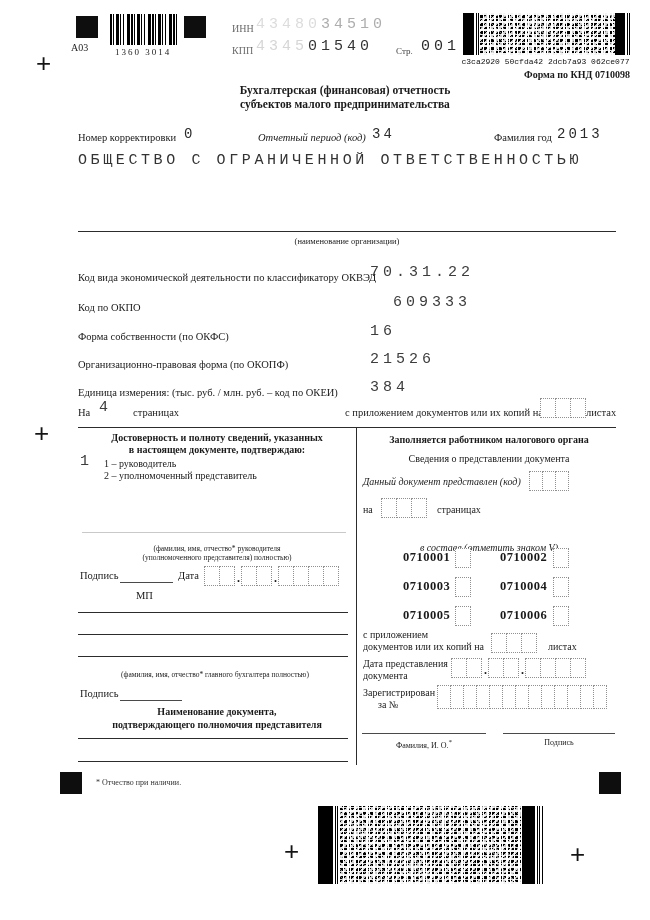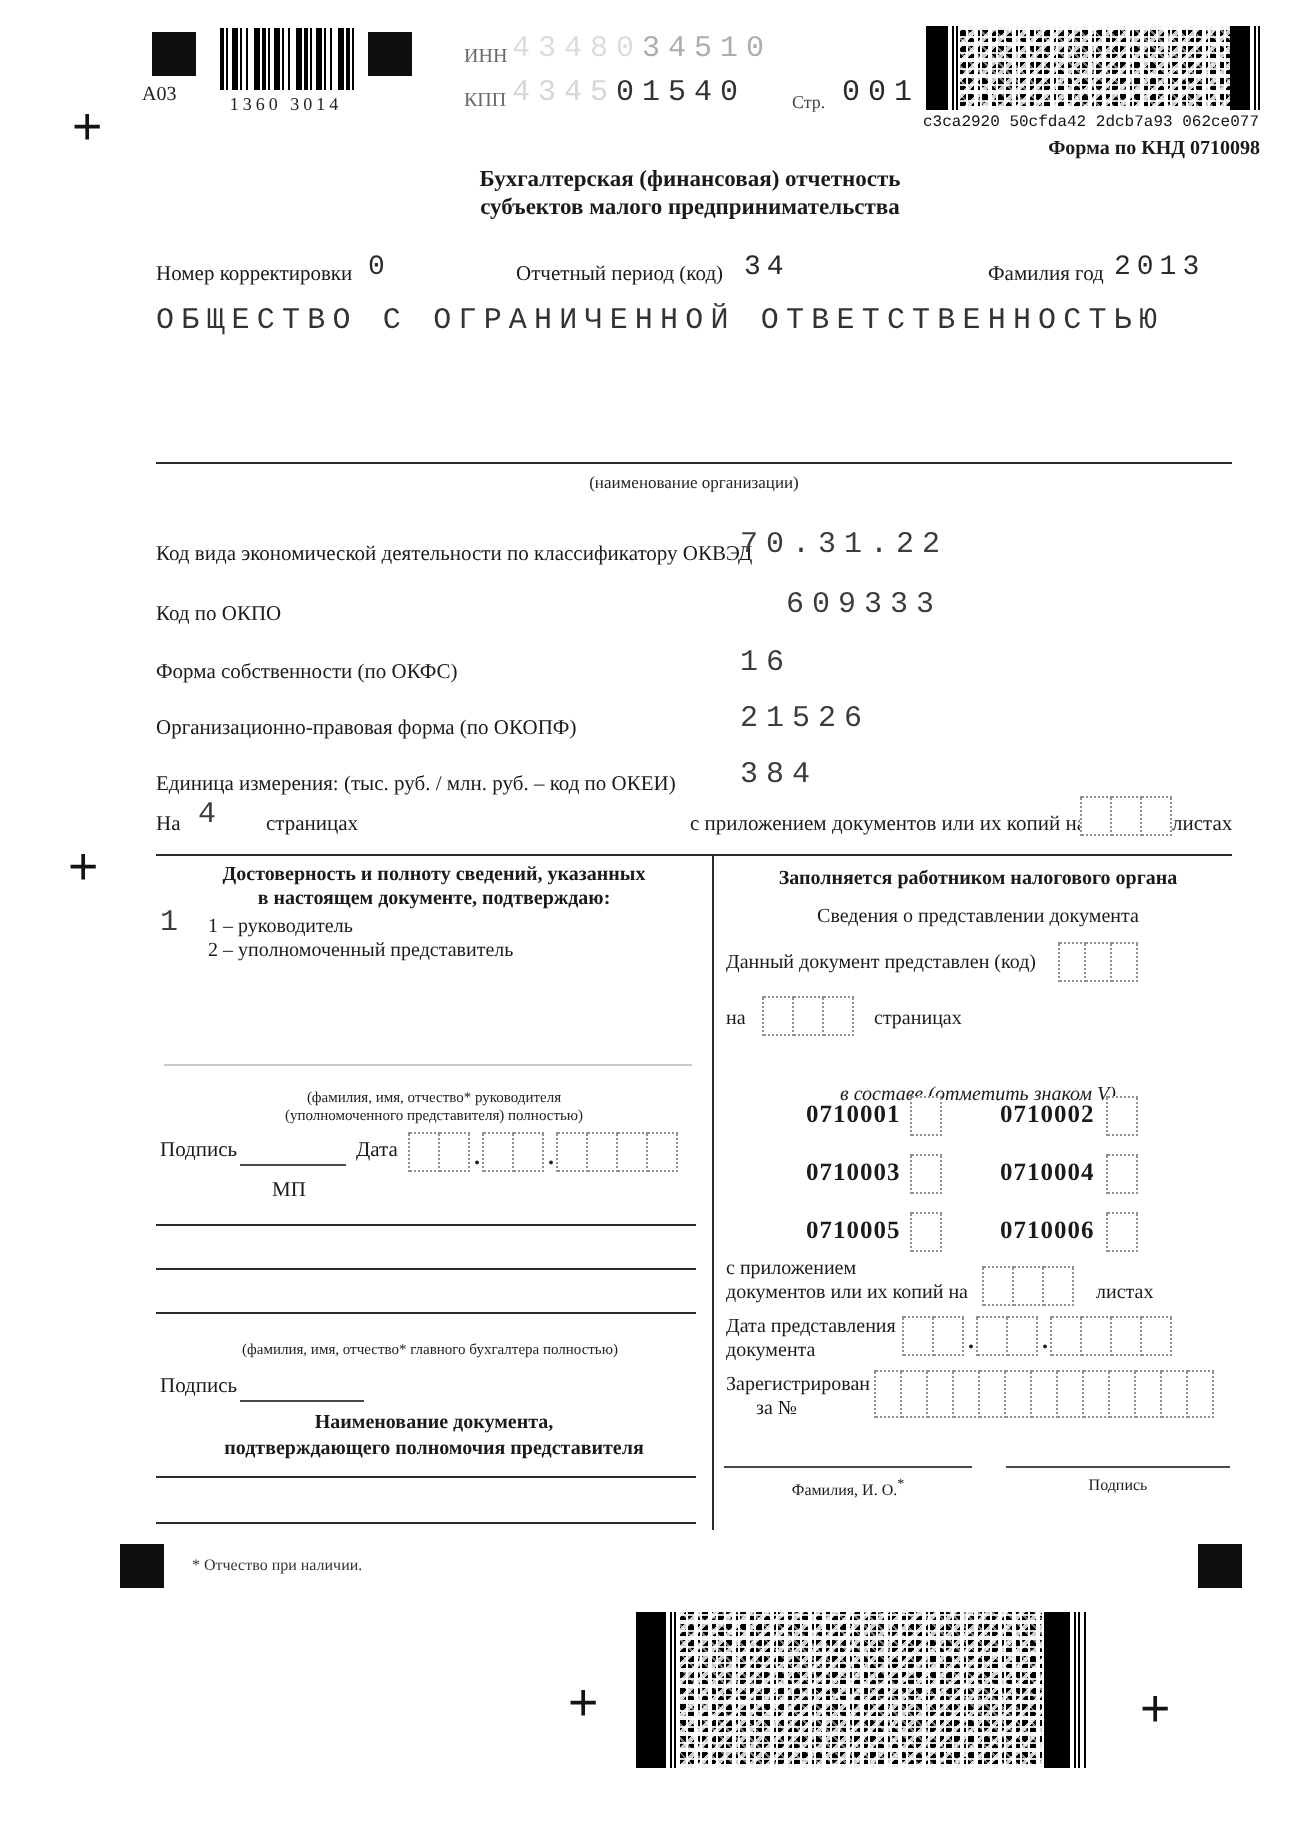--- a/index.html
+++ b/index.html
@@ -81,21 +81,21 @@
   <div class="abs hash ctr" style="left:458px;top:57px;width:175px;">c3ca2920 50cfda42 2dcb7a93 062ce077</div>
   <div class="abs bold" style="right:20px;top:69px;font-size:10px;">Форма по КНД 0710098</div>
 
   <div class="abs bold ctr" style="left:80px;top:83px;width:530px;font-size:11.5px;line-height:14px;">
     <div>Бухгалтерская (финансовая) отчетность</div>
     <div>субъектов малого предпринимательства</div>
   </div>
 
   <div class="abs lbl" style="left:78px;top:132px;">Номер корректировки</div>
   <div class="abs val sm" style="left:184px;top:126px;">0</div>
-  <div class="abs lbl" style="left:258px;top:132px;">Отчетный период (код)</div>
+  <div class="abs lbl" style="left:258px;top:132px;font-style:italic;">Отчетный период (код)</div>
   <div class="abs val sm" style="left:372px;top:126px;">34</div>
   <div class="abs lbl" style="left:494px;top:132px;">Фамилия год</div>
   <div class="abs val sm" style="left:557px;top:126px;">2013</div>
 
   <div class="abs val" style="left:78px;top:152px;width:545px;font-size:15px;letter-spacing:3.6px;color:#333;">ОБЩЕСТВО С ОГРАНИЧЕННОЙ ОТВЕТСТВЕННОСТЬЮ</div>
   <div class="abs hline" style="left:78px;top:231px;width:538px;"></div>
   <div class="abs cap" style="left:78px;top:236px;width:538px;font-size:8.5px;">(наименование организации)</div>
 
   <div class="abs lbl" style="left:78px;top:272px;">Код вида экономической деятельности по классификатору ОКВЭД</div>
   <div class="abs val" style="left:370px;top:264px;">70.31.22</div>
@@ -168,21 +168,21 @@
   <div class="abs signline" style="left:120px;top:685px;width:62px;height:15px;"></div>
 
   <div class="abs bold ctr" style="left:86px;top:706px;width:262px;font-size:10px;">Наименование документа,</div>
   <div class="abs bold ctr" style="left:86px;top:719px;width:262px;font-size:10px;">подтверждающего полномочия представителя</div>
   <div class="abs hline" style="left:78px;top:738px;width:270px;"></div>
   <div class="abs hline" style="left:78px;top:761px;width:270px;"></div>
 
   <div class="abs bold ctr" style="left:362px;top:434px;width:254px;font-size:10px;">Заполняется работником налогового органа</div>
   <div class="abs ctr" style="left:362px;top:453px;width:254px;font-size:10px;">Сведения о представлении документа</div>
 
-  <div class="abs" style="left:363px;top:476px;font-size:10px;">Данный документ представлен  (код)</div>
+  <div class="abs" style="left:363px;top:476px;font-size:10px;font-style:italic;">Данный документ представлен  (код)</div>
   <div class="abs dcells kod" style="left:530px;top:471px;">
       <i></i>
       <i></i>
       <i></i>
     </div>
 
   <div class="abs" style="left:363px;top:504px;font-size:10px;">на</div>
   <div class="abs dcells" style="left:382px;top:498px;">
       <i></i>
       <i></i>

